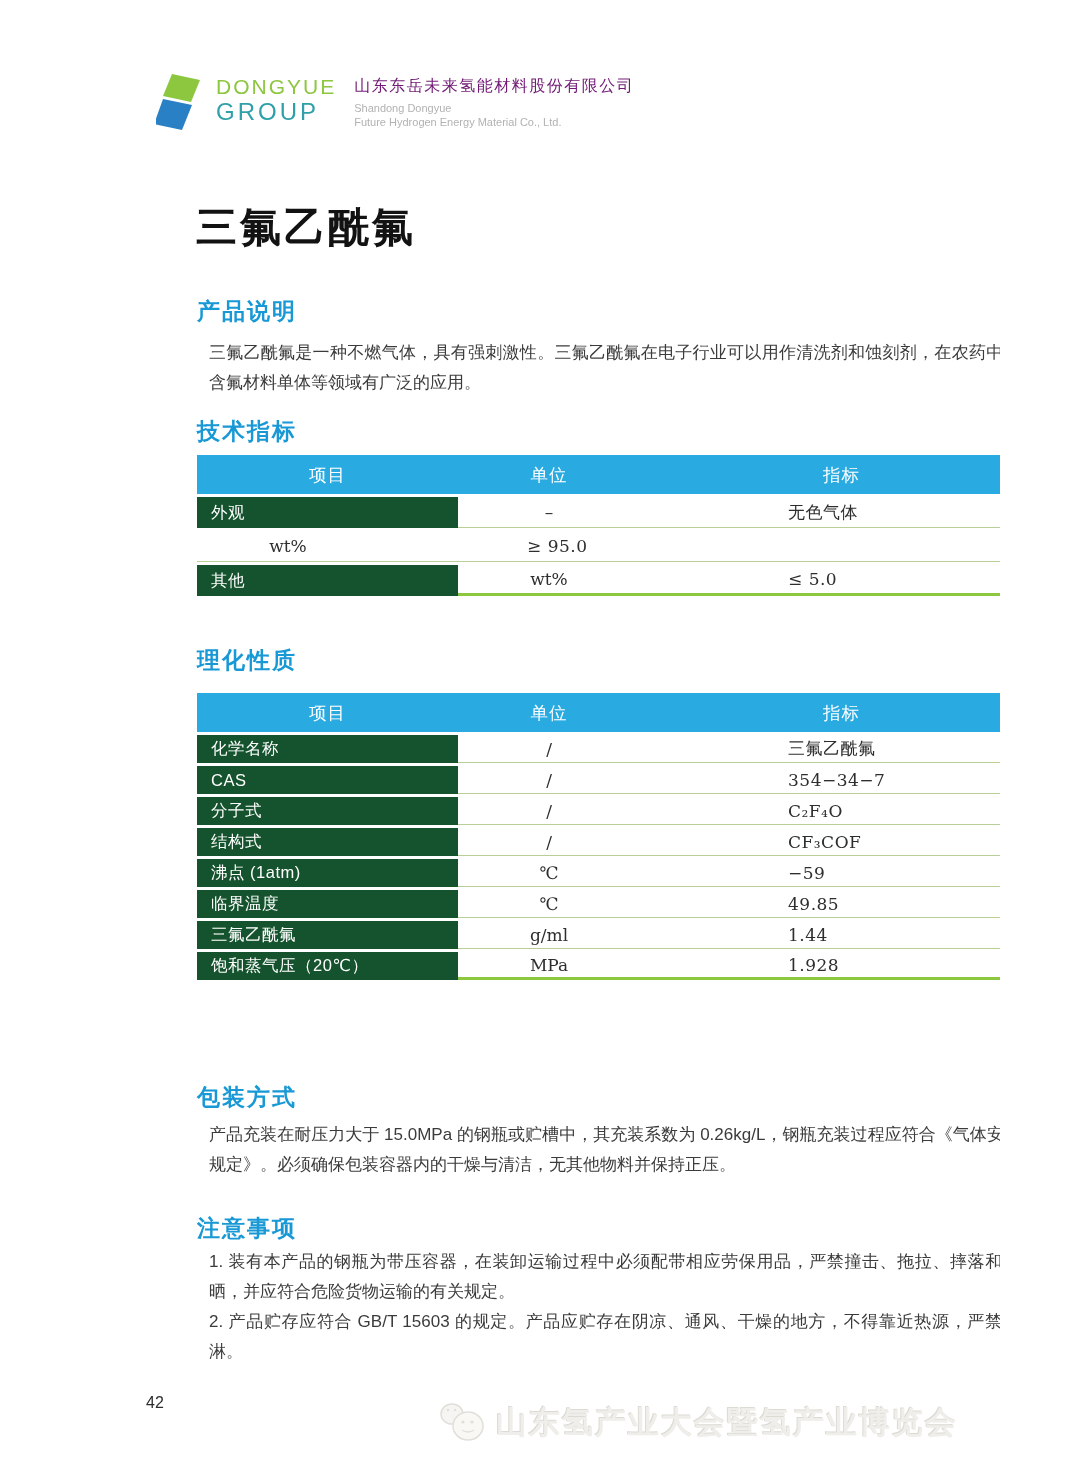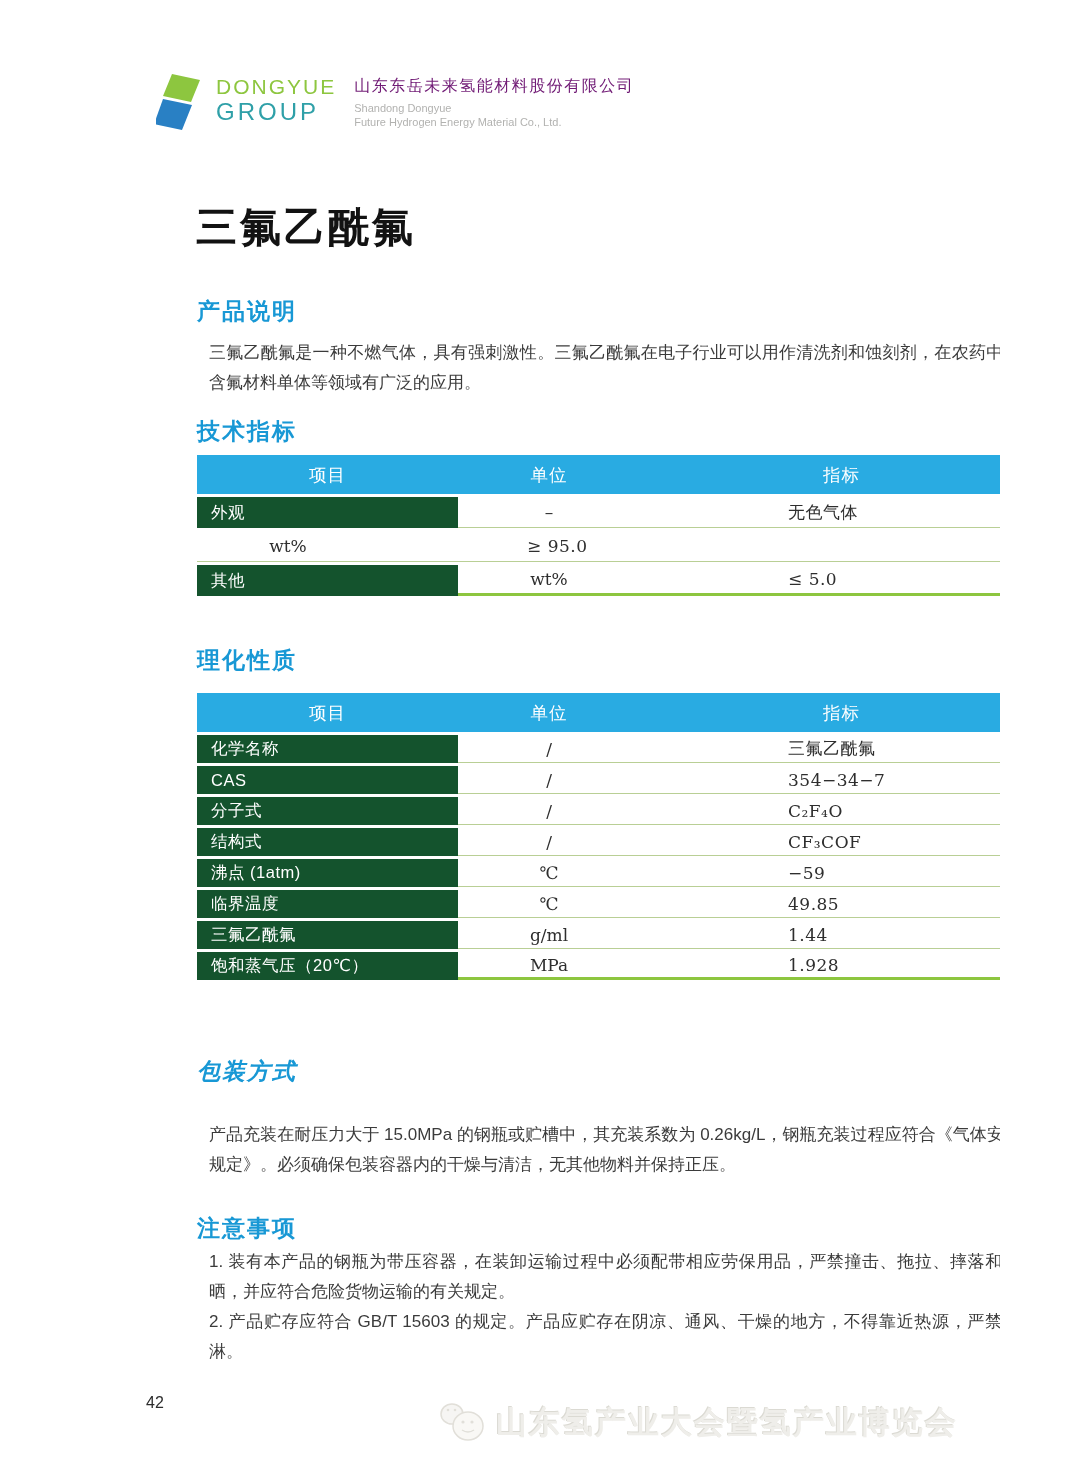--- a/index.html
+++ b/index.html
@@ -30,21 +30,21 @@
     font-size:23px; font-weight:700; color:#1898d5; letter-spacing:2px;text-align:center;
   }
   .sec-body {
     position:absolute; left:129px; width:846px;
     font-size:17px; line-height:30px; color:#3b3b3b; text-align:justify;
   }
   #desc-head { top:296px; }
   #desc-body { top:338px; }
   #tech-head { top:416px; }
   #phys-head { top:645px; }
-  #pack-head { top:1056px;font-style:italic; }
+  #pack-head { top:1082px; }
   #pack-body { top:1120px; }
   #note-head { top:1213px; }
   .note-item { font-size:17px; line-height:30px; color:#3b3b3b; text-align:justify; }
   #note-body { top:1247px; }
 
   
   .spec-table { position:absolute; left:117px; width:846px; }
   #table-tech { top:455px; }
   #table-phys { top:693px; }
   .t-head {

